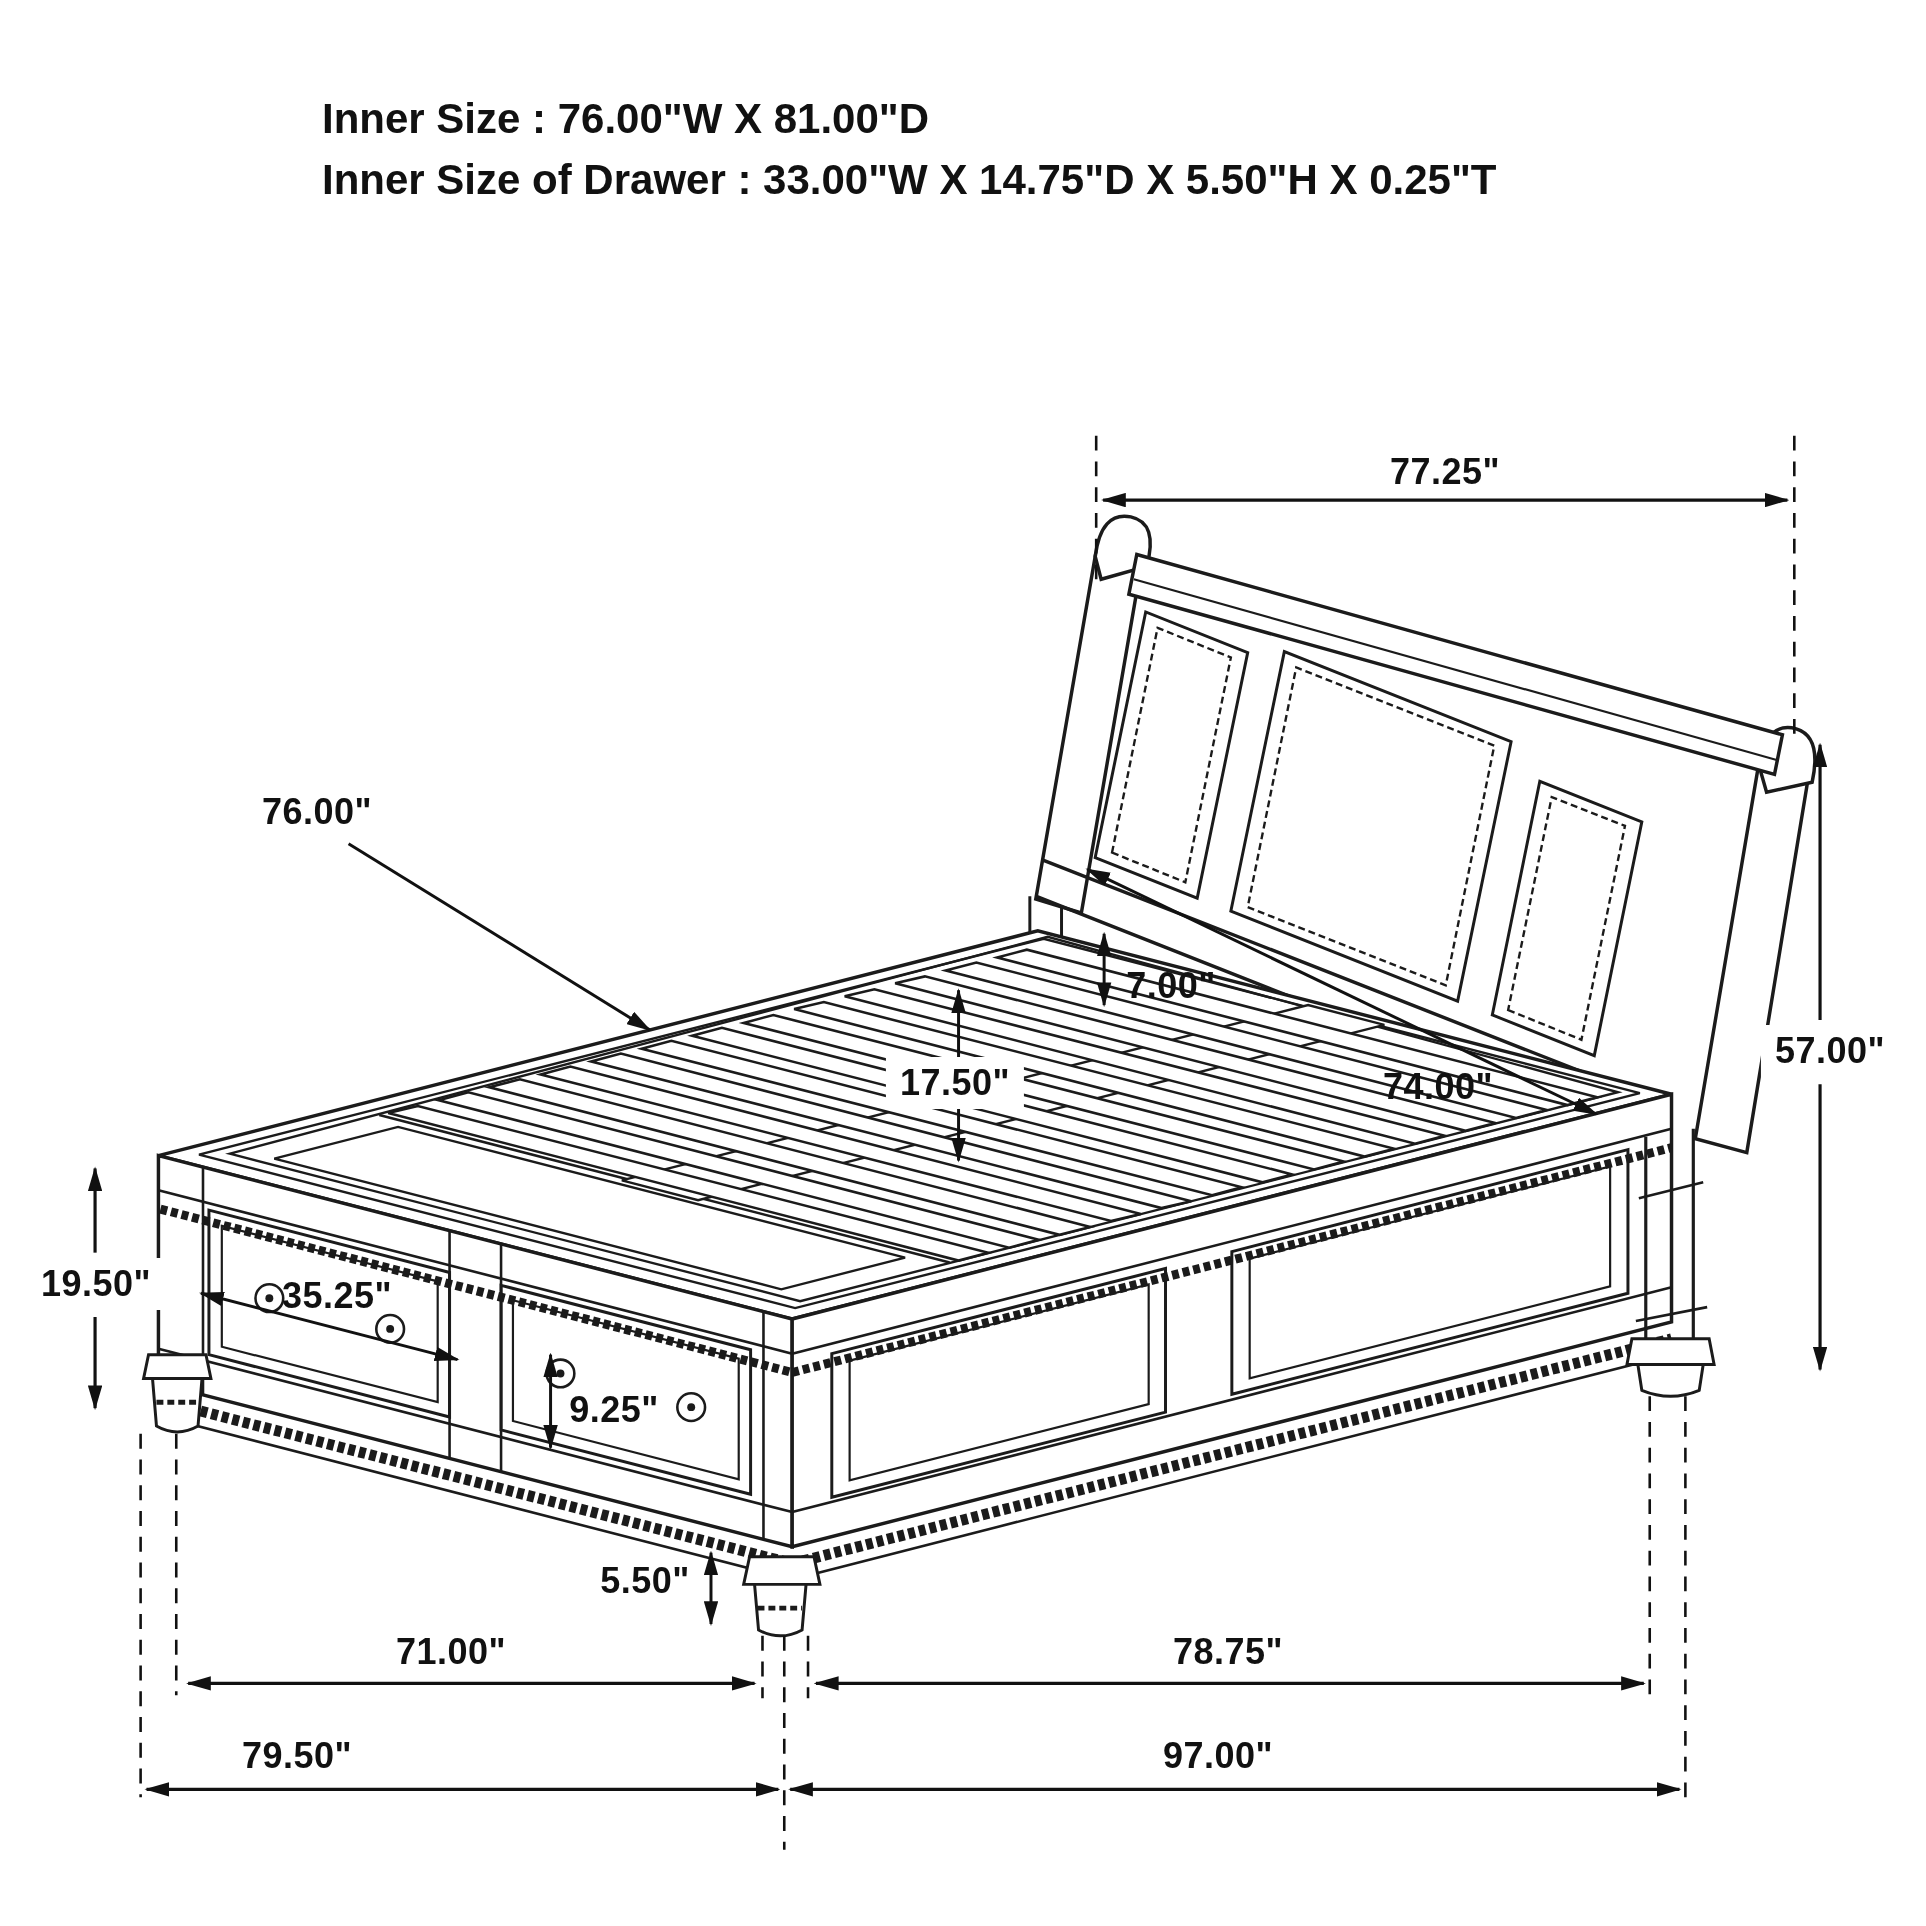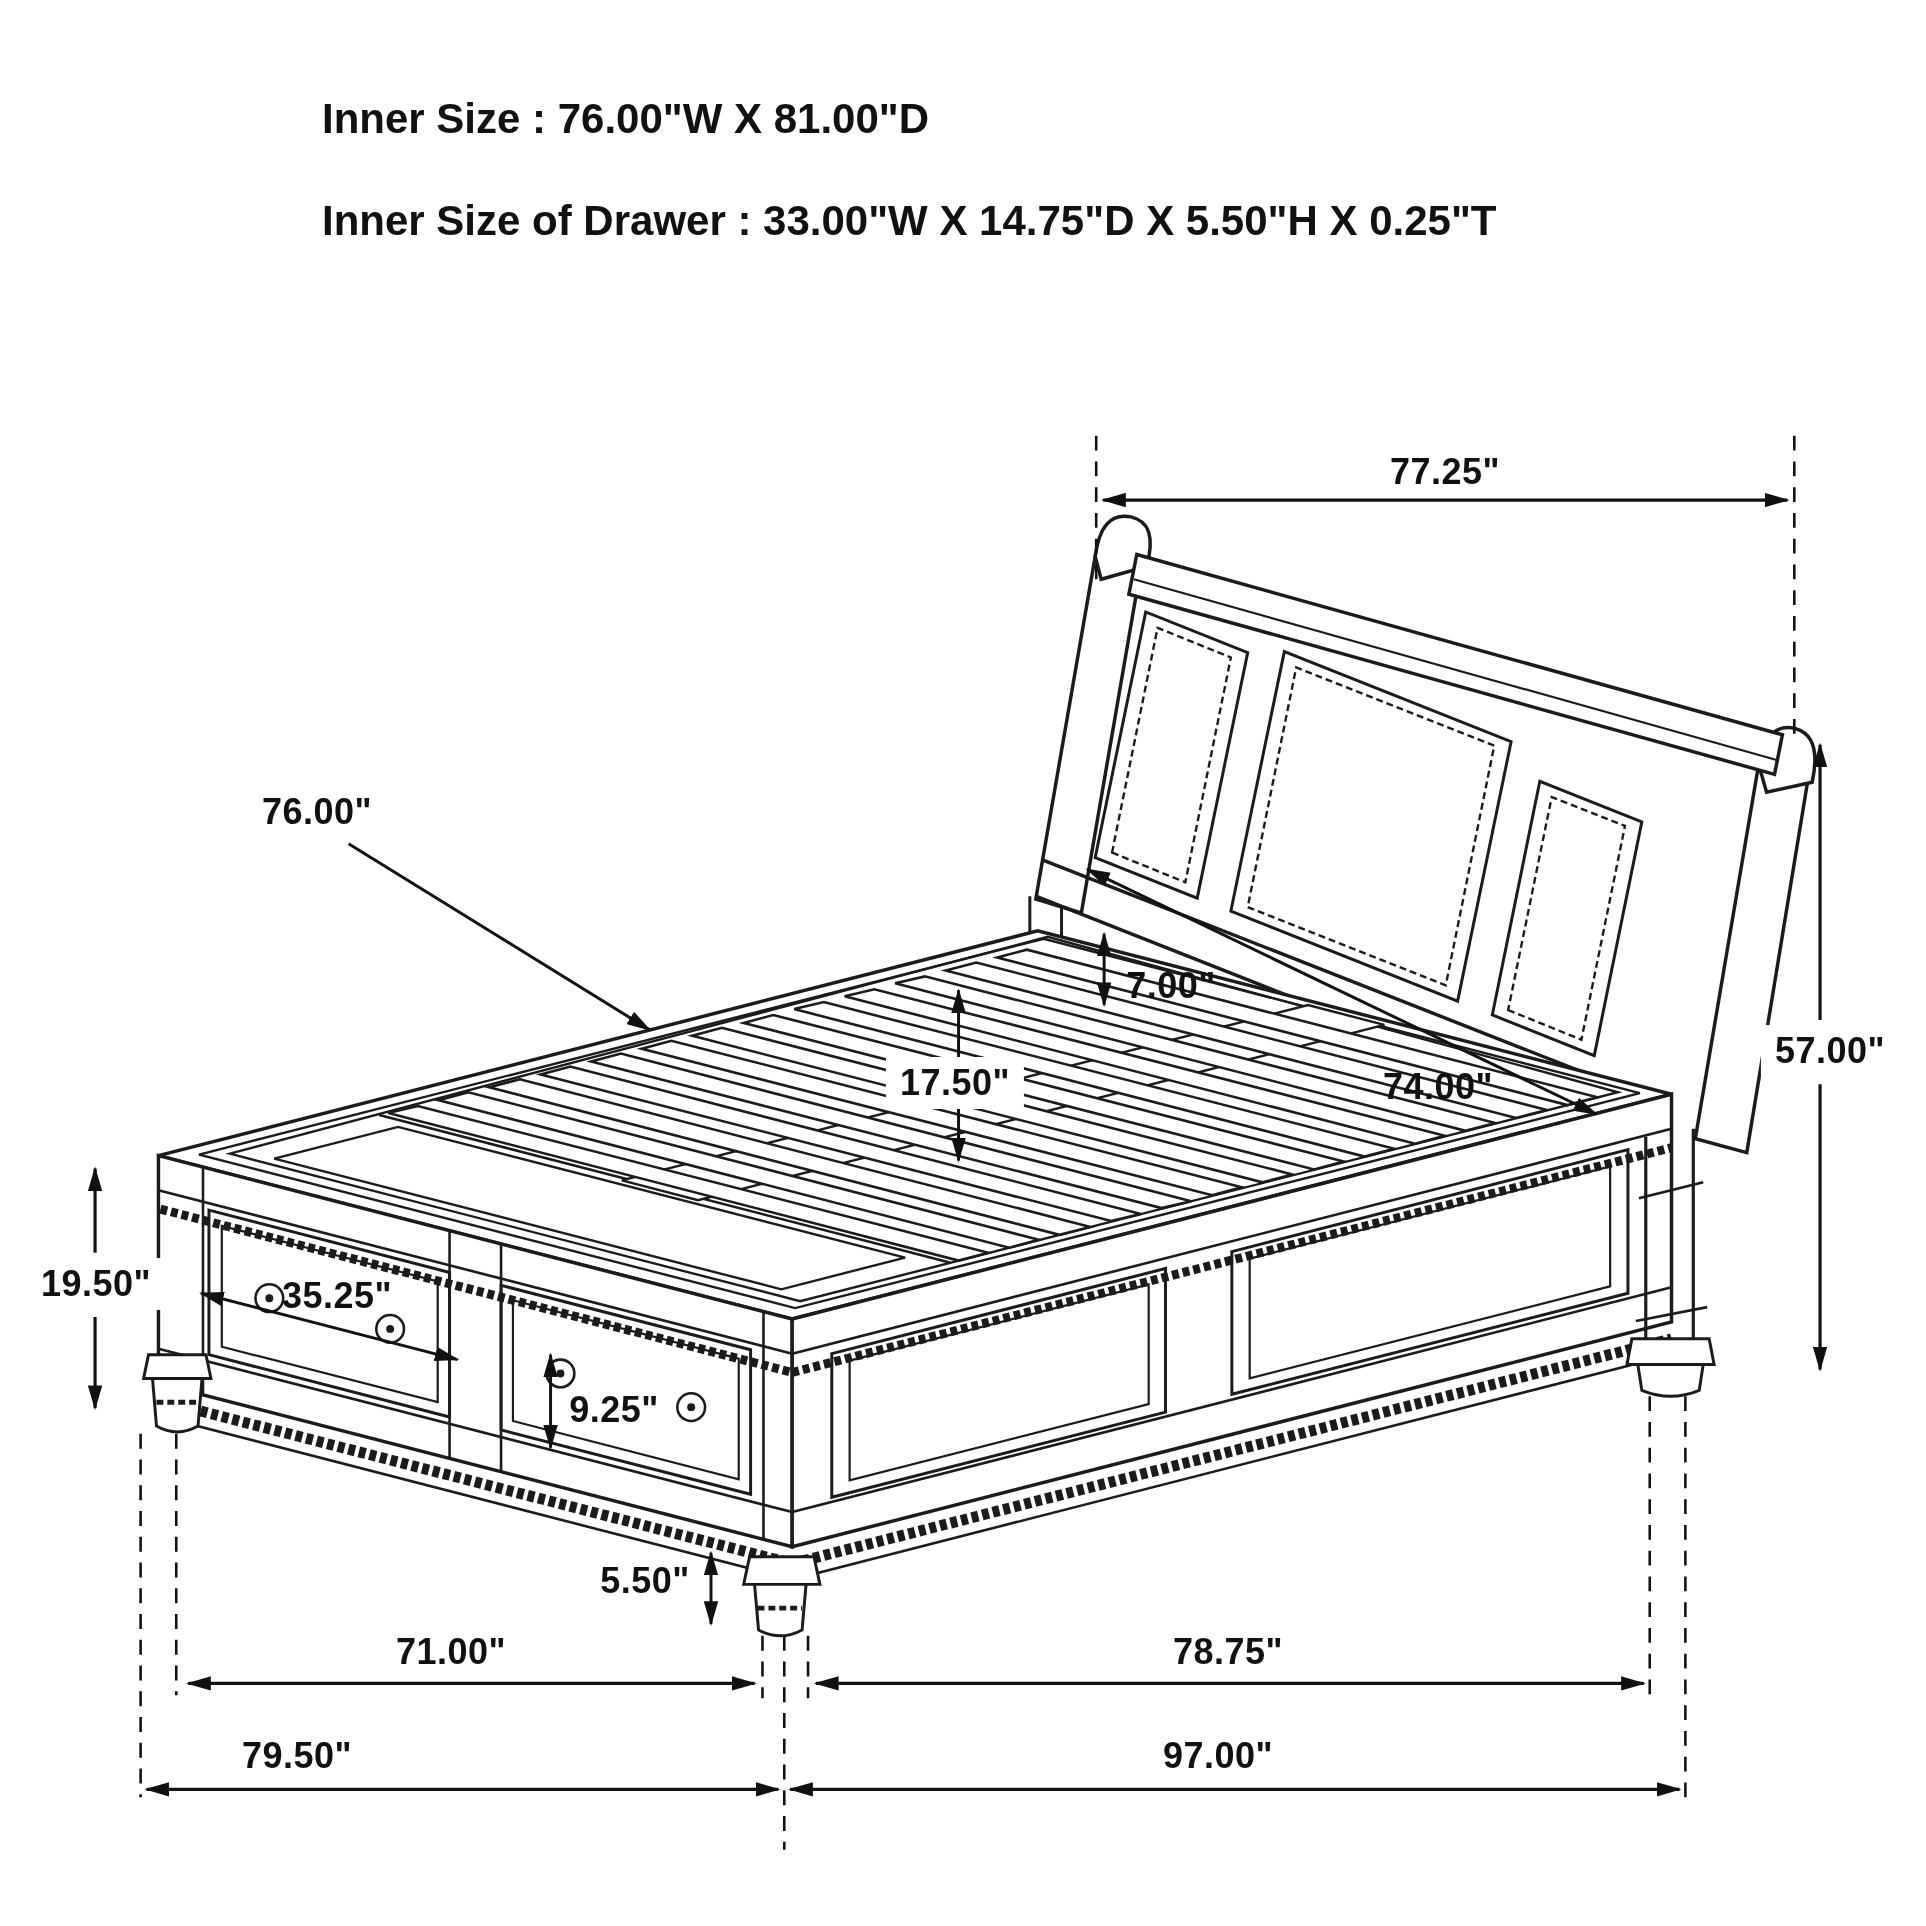--- a/index.html
+++ b/index.html
@@ -177,21 +177,21 @@
       <line class="dim" stroke-width="3" x1="718" y1="1568" x2="718" y2="1640" marker-start="url(#arr)" marker-end="url(#arr)"></line>
 
       <line class="dim" stroke-width="3.4" x1="190" y1="1700" x2="762" y2="1700" marker-start="url(#arr)" marker-end="url(#arr)"></line>
       <line class="dim" stroke-width="3.4" x1="824" y1="1700" x2="1660" y2="1700" marker-start="url(#arr)" marker-end="url(#arr)"></line>
       <line class="dim" stroke-width="3.4" x1="148" y1="1807" x2="786" y2="1807" marker-start="url(#arr)" marker-end="url(#arr)"></line>
       <line class="dim" stroke-width="3.4" x1="798" y1="1807" x2="1696" y2="1807" marker-start="url(#arr)" marker-end="url(#arr)"></line>
     </g>
   </svg>
 
   <div class="title-line" style="left:322px;top:98px;">Inner Size : 76.00"W X 81.00"D</div>
-  <div class="title-line" style="left:322px;top:159px;margin-top:41px;">Inner Size of Drawer : 33.00"W X 14.75"D X 5.50"H X 0.25"T</div>
+  <div class="title-line" style="left:322px;top:159px;">Inner Size of Drawer : 33.00"W X 14.75"D X 5.50"H X 0.25"T</div>
 
   <div class="dim-label" style="left:1445px;top:472px;">77.25"</div>
   <div class="dim-label" style="left:317px;top:812px;">76.00"</div>
   <div class="dim-label" style="left:1171px;top:986px;">7.00"</div>
   <div class="dim-label boxed" style="left:955px;top:1083px;">17.50"</div>
   <div class="dim-label" style="left:1438px;top:1087px;">74.00"</div>
   <div class="dim-label boxed" style="left:1830px;top:1051px;">57.00"</div>
   <div class="dim-label boxed" style="left:96px;top:1284px;">19.50"</div>
   <div class="dim-label" style="left:337px;top:1296px;">35.25"</div>
   <div class="dim-label" style="left:614px;top:1410px;">9.25"</div>

